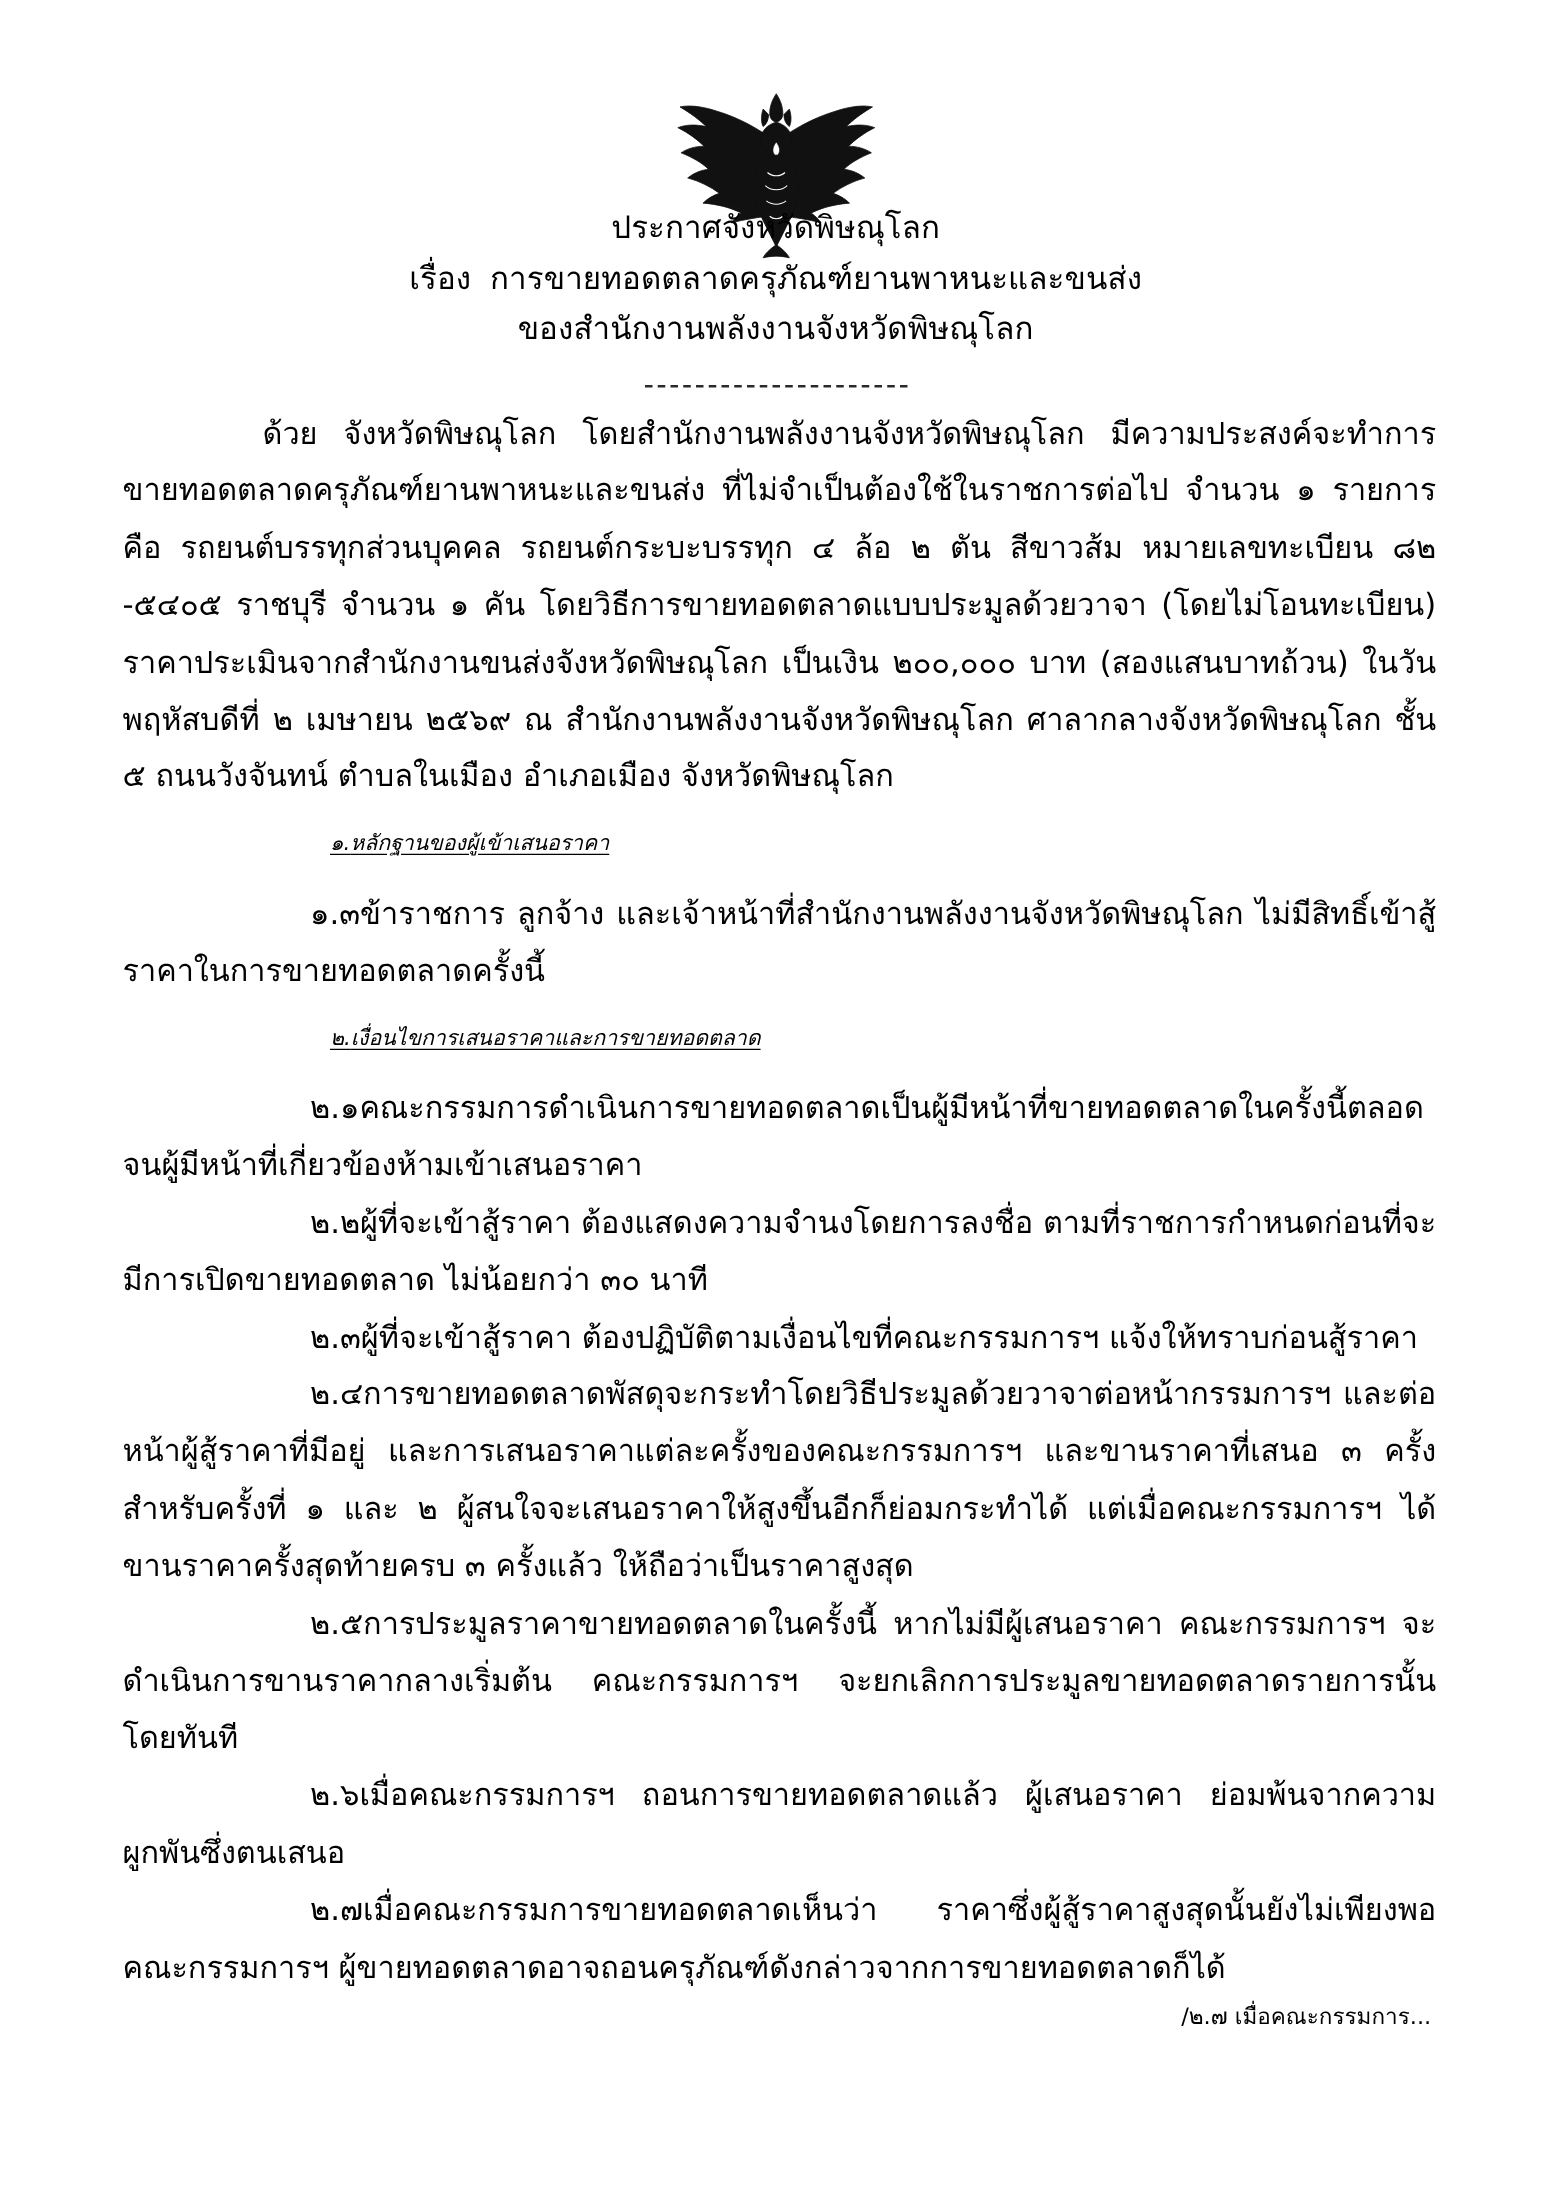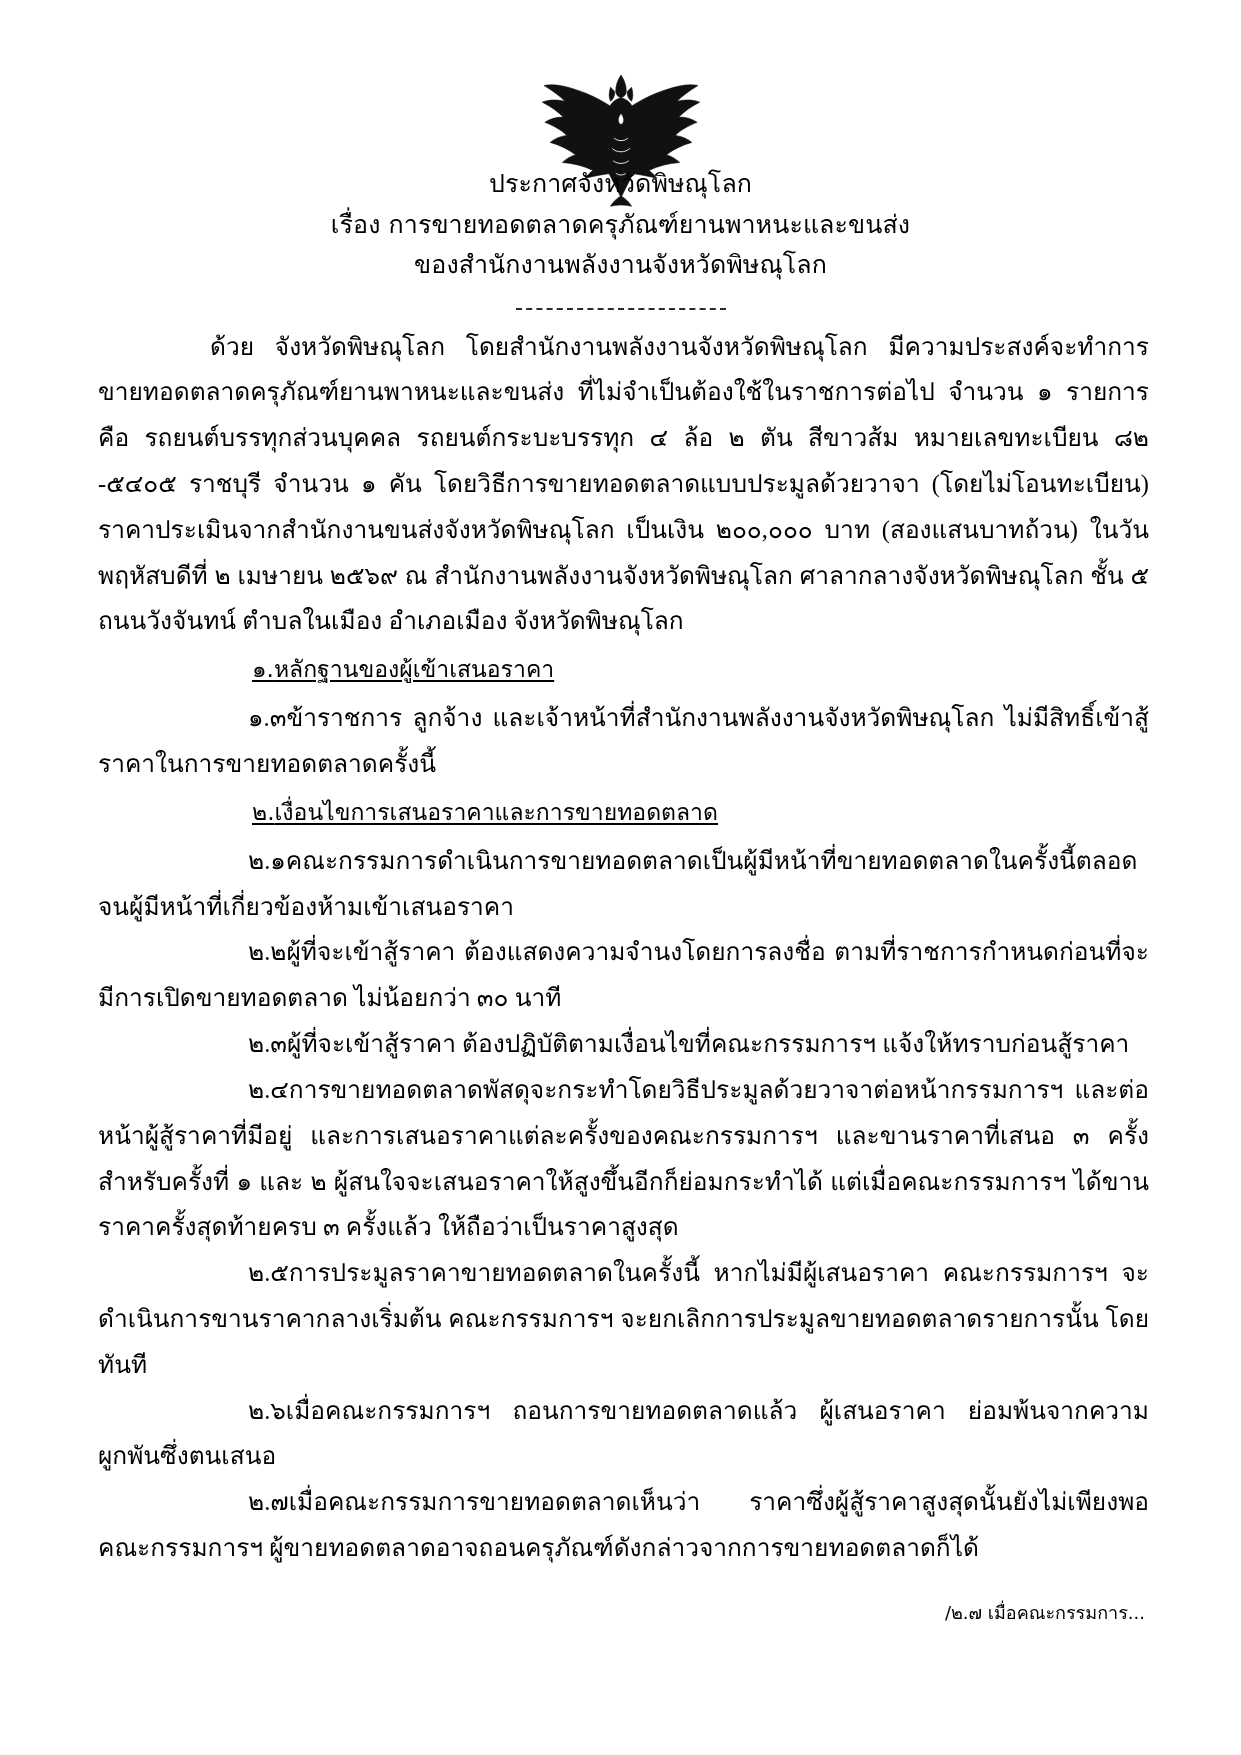--- a/index.html
+++ b/index.html
@@ -41,20 +41,21 @@
   .doc-head {
     text-align: center;
     line-height: 1.62;
     font-size: 25px;
     letter-spacing: 0.1px;
     margin-top: 14px;
   }
   .doc-head .hline {
     display: block;
     white-space: nowrap;
+    font-family: Liberation Mono, monospace;
   }
   .title-sep {
     width: 100%;
     display: flex;
     justify-content: center;
     margin-top: 22px;
     margin-bottom: 14px;
   }
   .title-sep span {
     display: inline-block;
@@ -67,30 +68,30 @@
     padding-left: 98px;
     padding-right: 92px;
     font-size: 24.5px;
     line-height: 1.87;
     text-align: justify;
     text-justify: inter-word;
   }
   .para {
     margin: 0;
     text-indent: 0;
-    font-family: Liberation Serif, serif;
   }
   .ind-first { display: inline-block; width: 112px; }
   .ind-sub { display: inline-block; width: 150px; }
   .ind-sec { display: inline-block; width: 150px; }
   .u { text-decoration: underline; text-underline-offset: 3px; }
   .sec-head {
-    margin: 4px;
-    font-size: 23px;
+    margin: 16px;
+    font-size: 17px;
     line-height: 1.87;
+    font-style: italic;
   }
   .footer-note {
     position: absolute;
     right: 96px;
     bottom: 128px;
     font-size: 18px;
     white-space: nowrap;
   }
 </style>
 </head>

